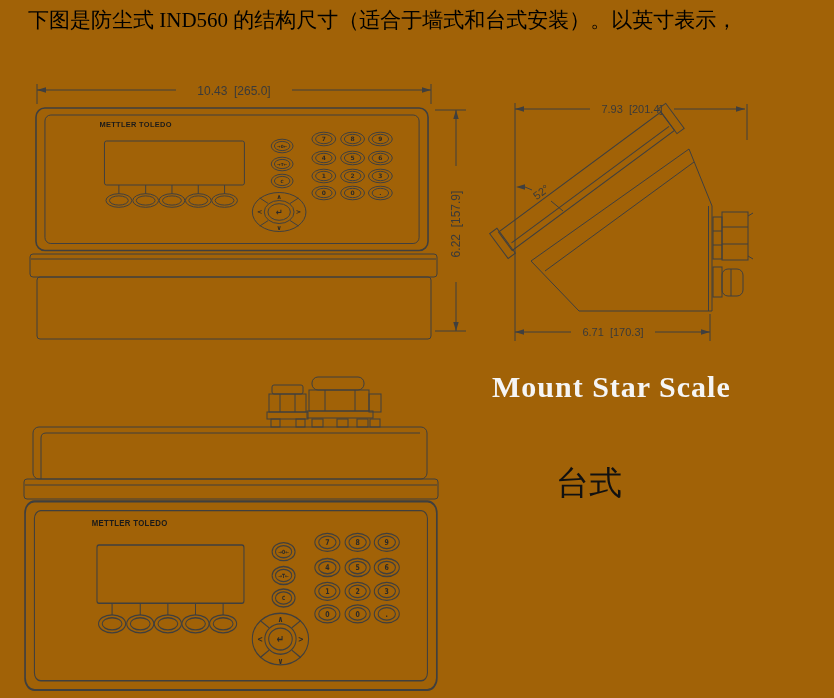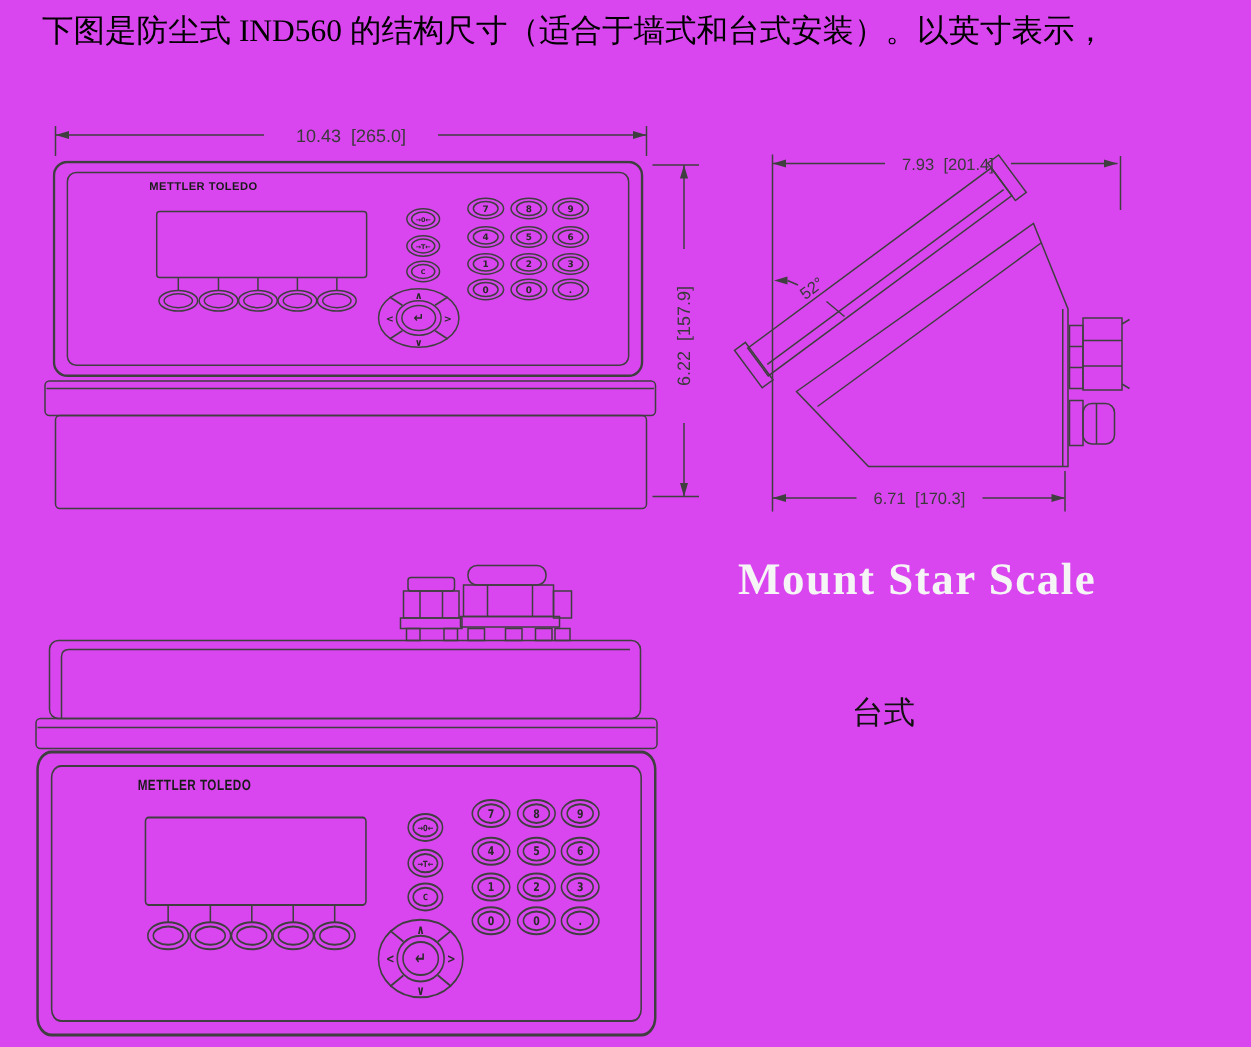--- a/index.html
+++ b/index.html
@@ -1,23 +1,23 @@
 <!DOCTYPE html>
 <html><head>
 <meta charset="utf-8">
 <style>
   html,body{margin:0;padding:0;background:#fff;}
-  .page{position:relative;width:834px;height:698px;background:#d946ef;overflow:hidden;
+  .page{position:relative;width:834px;height:698px;background:#a16207;overflow:hidden;
         font-family:"Liberation Serif",serif;}
   .intro{position:absolute;left:28px;top:4px;width:802px;font-size:21px;line-height:32px;
          color:#000;}
   .watermark{position:absolute;left:492px;top:370px;font-size:30px;font-weight:bold;
              color:#f5f5f5;letter-spacing:1px;font-family:"Liberation Serif",serif;
              user-select:none;}
-  .desk-label{position:absolute;left:568px;top:461px;font-size:21px;color:#111;}
+  .desk-label{position:absolute;left:556px;top:461px;font-size:33px;color:#111;}
   svg.drawings{position:absolute;left:0;top:0;}
   .ln{stroke:#3f3f3f;stroke-width:1;fill:none;}
   .thick{stroke-width:1.6;}
   .ar{fill:#3f3f3f;stroke:none;}
   .dimtext{font-family:"Liberation Sans",sans-serif;font-size:12px;fill:#3a3a3a;
            text-anchor:middle;white-space:pre;}
   .dimtext-sm{font-family:"Liberation Sans",sans-serif;font-size:11px;fill:#3a3a3a;
            text-anchor:middle;white-space:pre;}
   .brandtext{font-family:"Liberation Sans",sans-serif;font-size:7.5px;font-weight:bold;
              letter-spacing:.3px;fill:#1a1a1a;}

